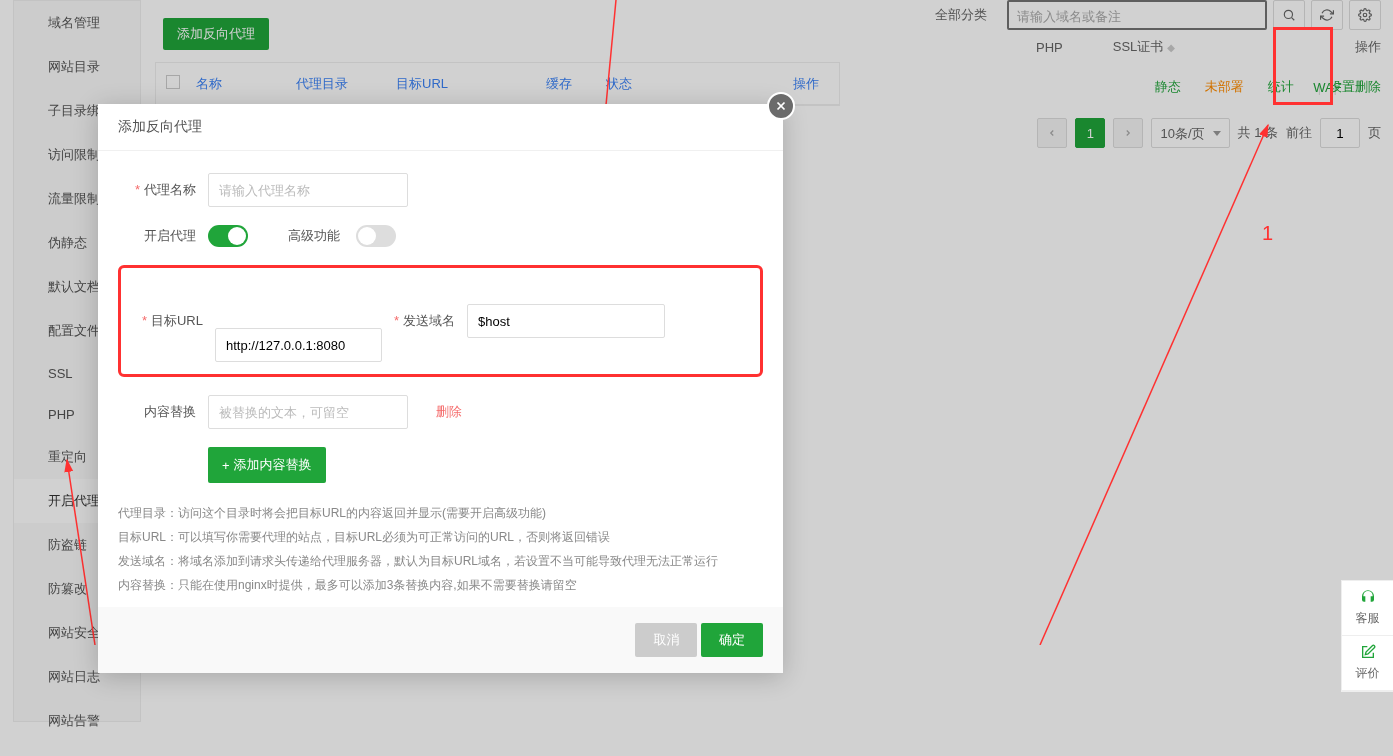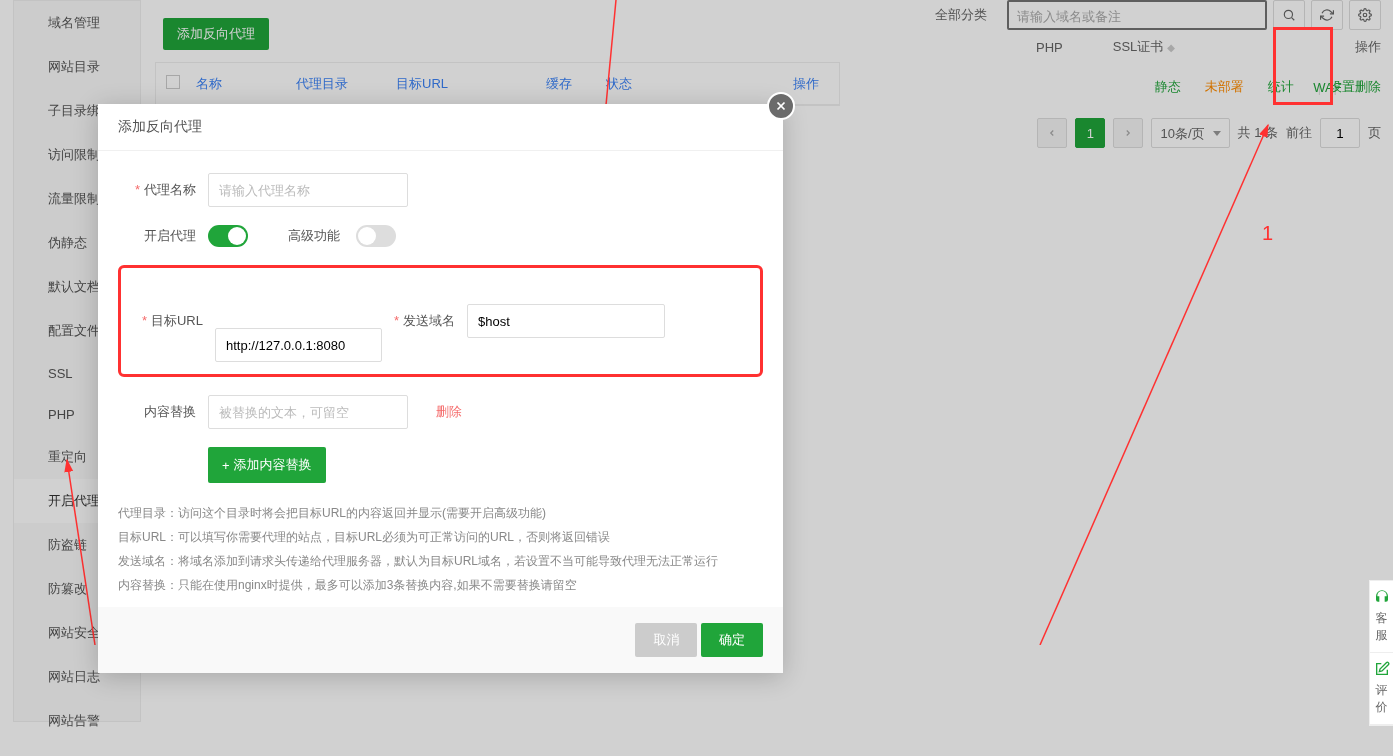--- a/index.html
+++ b/index.html
@@ -85,21 +85,21 @@
     .dialog-footer button { margin-left: 0; }
     
     
     .anno-box-1 { position: absolute; right: 60px; top: 27px; width: 60px; height: 78px; border: 3px solid #ff3131; z-index: 6; pointer-events: none; }
     .anno-num { position: absolute; color: #ff3131; font-size: 20px; font-weight: normal; z-index: 6; pointer-events: none; }
     
     
     .arrow { position: absolute; z-index: 6; pointer-events: none; }
     
     
-    .side-widget { position: absolute; right: 0; top: 580px; width: 24px; background: #fff; border: 1px solid #eee; border-right: none; z-index: 8; }
+    .side-widget { position: absolute; right: 0; top: 580px; width: 52px; background: #fff; border: 1px solid #eee; border-right: none; z-index: 8; }
     .side-widget-item { padding: 8px 4px; text-align: center; font-size: 12px; color: #666; border-bottom: 1px solid #eee; }
     .side-widget-item.green svg { color: #20a53a; }
     .side-widget-item svg { width: 16px; height: 16px; margin-bottom: 2px; }
     
     .chkbox { width: 14px; height: 14px; border: 1px solid #ccc; background: #fff; display: inline-block; }
   </style>
 </head>
 <body>
 
 <div class="bg-container">

